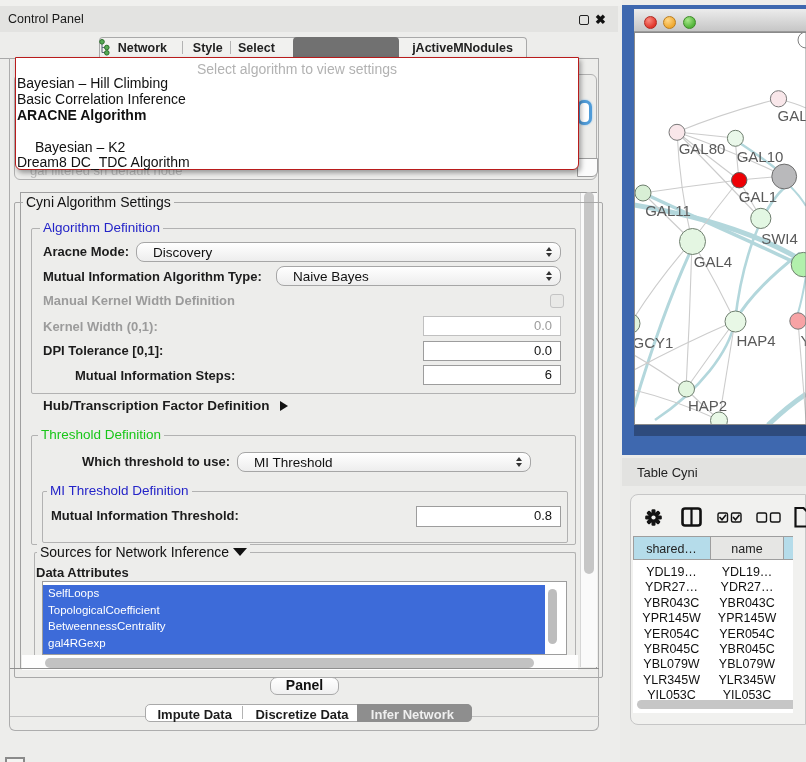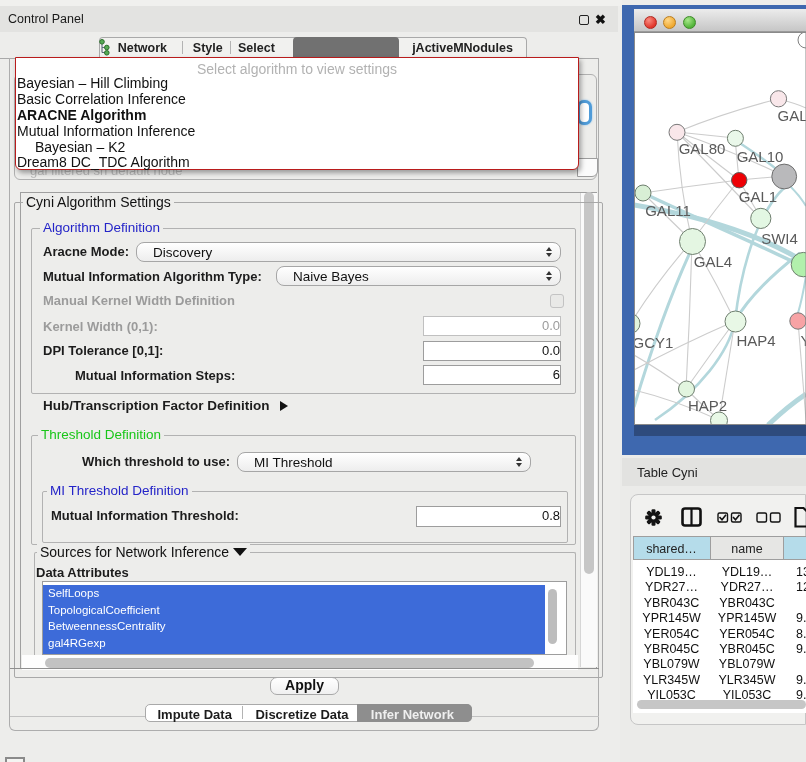--- a/index.html
+++ b/index.html
@@ -9,21 +9,21 @@
 .lbl{position:absolute;font-size:13px;font-weight:bold;color:#1c1c1c;white-space:nowrap;}
 .lbl.dis{color:#9b9b9b;}
 .combo{position:absolute;border:1px solid #a6a6a6;border-radius:8px;
   background:linear-gradient(#ffffff,#ededed);font-size:13.5px;color:#111;
   box-sizing:border-box;white-space:nowrap;}
 .combo .tx{position:absolute;left:16px;top:2px;}
 .arr{position:absolute;right:7px;width:7px;}
 .arr .up{display:block;width:0;height:0;border-left:3.5px solid transparent;border-right:3.5px solid transparent;border-bottom:4.5px solid #333;margin-bottom:2px;}
 .arr .dn{display:block;width:0;height:0;border-left:3.5px solid transparent;border-right:3.5px solid transparent;border-top:4.5px solid #333;}
 .tf{position:absolute;border:1px solid #9d9d9d;background:#fff;font-size:13px;
-  color:#111;text-align:right;box-sizing:border-box;padding-right:0;line-height:18px;}
+  color:#111;text-align:right;box-sizing:border-box;padding-right:8px;line-height:18px;}
 .group{position:absolute;border:1px solid #b2b2b2;border-radius:2px;}
 .gtitle{position:absolute;top:-9px;font-size:13.5px;background:#ededeb;padding:0 3px;white-space:nowrap;}
 .row{position:absolute;left:0;width:173px;height:15.4px;font-size:12.5px;color:#111;}
 .row .c1{position:absolute;left:38.5px;transform:translateX(-50%);}
 .row .c2{position:absolute;left:114px;transform:translateX(-50%);}
 .row .c3{position:absolute;left:163px;}
 .tabt{position:absolute;top:41px;font-size:12.5px;font-weight:bold;color:#222;transform:translateX(-50%);white-space:nowrap;}
 </style>
 </head>
 <body>
@@ -128,38 +128,37 @@
   <div class="abs" style="left:5px;top:21.5px;font-size:11.5px;color:#fff;">TopologicalCoefficient</div>
   <div class="abs" style="left:5px;top:38px;font-size:11.5px;color:#fff;">BetweennessCentrality</div>
   <div class="abs" style="left:5px;top:54.5px;font-size:11.5px;color:#fff;">gal4RGexp</div>
   <div class="abs" style="left:505px;top:7px;width:9px;height:55px;background:#bdbdbd;border-radius:4.5px;"></div>
 </div>
 
 <div class="abs" style="left:22px;top:655px;width:556px;height:15px;background:#fdfdfd;"></div>
 <div class="abs" style="left:45px;top:658px;width:489px;height:10px;background:#c2c2c2;border-radius:5px;"></div>
 <div class="abs" style="left:10px;top:668px;width:589px;height:1px;background:#8f8f8f;"></div>
 
-<div class="abs" style="left:270px;top:677px;width:69px;height:18px;border:1px solid #a9a9a9;border-radius:7px;background:linear-gradient(#ffffff,#f0f0f0);text-align:center;font-size:14px;font-weight:bold;color:#111;line-height:15.5px;box-sizing:border-box;">Apply</div>
+<div class="abs" style="left:270px;top:677px;width:69px;height:18px;border:1px solid #a9a9a9;border-radius:7px;background:linear-gradient(#ffffff,#f0f0f0);text-align:center;font-size:14px;font-weight:bold;color:#111;line-height:15.5px;box-sizing:border-box;">Panel</div>
 
 <div class="abs" style="left:10px;top:716px;width:589px;height:1px;background:#c2c2c2;"></div>
 <div class="abs" style="left:145px;top:704px;width:327px;height:18px;border:1px solid #a9a9a9;border-radius:5px;background:#fff;box-sizing:border-box;"></div>
 <div class="abs" style="left:194.7px;top:707px;font-size:13px;font-weight:bold;color:#1c1c1c;transform:translateX(-50%);white-space:nowrap;">Impute Data</div>
 <div class="abs" style="left:242px;top:706px;width:1px;height:13px;background:#b3b3b3;"></div>
 <div class="abs" style="left:302px;top:707px;font-size:13px;font-weight:bold;color:#1c1c1c;transform:translateX(-50%);white-space:nowrap;">Discretize Data</div>
 <div class="abs" style="left:357px;top:704px;width:115px;height:18px;background:#8e8e8e;border-radius:0 5px 5px 0;"></div>
 <div class="abs" style="left:412.4px;top:707px;font-size:13px;font-weight:bold;color:#efefef;transform:translateX(-50%);white-space:nowrap;">Infer Network</div>
 
 <div class="abs" style="left:5px;top:757px;width:20px;height:12px;border:2px solid #8a8a8a;background:#f4f4f2;box-sizing:border-box;"></div>
 
 <div class="abs" style="left:15px;top:57px;width:564px;height:113px;background:#fff;border:1px solid #b91c1c;border-radius:0 0 6px 6px;box-shadow:2px 3px 5px rgba(0,0,0,0.35);box-sizing:border-box;">
   <div class="abs" style="left:0;top:3px;width:100%;text-align:center;font-size:14px;color:#b2b2b2;">Select algorithm to view settings</div>
   <div class="abs" style="left:1px;top:17px;font-size:14px;color:#111;">Bayesian – Hill Climbing</div>
   <div class="abs" style="left:1px;top:33px;font-size:14px;color:#111;">Basic Correlation Inference</div>
   <div class="abs" style="left:1px;top:49px;font-size:14px;font-weight:bold;color:#111;">ARACNE Algorithm</div>
-  <div class="abs" style="left:1px;top:64.5px;font-size:14px;color:#111;">Mutual Information Inference</div>
   <div class="abs" style="left:1px;top:80.5px;font-size:14px;color:#111;padding-left:18px;">Bayesian – K2</div>
   <div class="abs" style="left:1px;top:96px;font-size:14px;color:#111;">Dream8 DC_TDC Algorithm</div>
 </div>
 
 <div class="abs" style="left:622px;top:5px;width:184px;height:450px;background:#3e68af;"></div>
 <div class="abs" style="left:634px;top:425px;width:172px;height:11px;background:#2e4b7d;"></div>
 
 <div class="abs" style="left:634px;top:9px;width:172px;height:22px;background:linear-gradient(#ececec,#c6c6c6);border-bottom:1px solid #9a9a9a;"></div>
 <div class="abs" style="left:643.5px;top:16px;width:11px;height:11px;border-radius:50%;background:radial-gradient(circle at 35% 30%,#f98b80,#e1372b 70%);border:0.5px solid #b02820;"></div>
 <div class="abs" style="left:663px;top:16px;width:11px;height:11px;border-radius:50%;background:radial-gradient(circle at 35% 30%,#ffd788,#efa930 70%);border:0.5px solid #bb7d1e;"></div>
@@ -269,21 +268,21 @@
     <rect x="127" y="19" width="9.5" height="9" rx="1.5"></rect>
     <rect x="140.5" y="19" width="9.5" height="9" rx="1.5"></rect>
   </g>
   <g fill="none" stroke="#111" stroke-width="1.6">
     <path d="M89.5,23 l2.5,2.8 l4,-5"></path>
     <path d="M103,23 l2.5,2.8 l4,-5"></path>
   </g>
   <path d="M165.5,14 h8 l5,5 v13.5 h-13 z" fill="none" stroke="#111" stroke-width="2.2"></path>
 </svg>
 
-<div class="abs" style="left:633px;top:536px;width:173px;height:177px;background:#fff;overflow:hidden;text-decoration:underline;">
+<div class="abs" style="left:633px;top:536px;width:160px;height:177px;background:#fff;overflow:hidden;text-decoration:underline;">
 
   <div class="abs" style="left:0;top:0;width:77px;height:24px;background:#b5dcea;border:1px solid #9e9e9e;border-right:none;box-sizing:border-box;"></div>
   <div class="abs" style="left:77px;top:0;width:74px;height:24px;background:#e6e6e4;border:1px solid #9e9e9e;box-sizing:border-box;"></div>
   <div class="abs" style="left:151px;top:0;width:22px;height:24px;background:#b5dcea;border-top:1px solid #9e9e9e;border-bottom:1px solid #9e9e9e;box-sizing:border-box;"></div>
   <div class="abs" style="left:0;top:6px;width:77px;text-align:center;font-size:12.5px;color:#222;">shared…</div>
   <div class="abs" style="left:77px;top:6px;width:74px;text-align:center;font-size:12.5px;color:#222;">name</div>
 
   <div class="row" style="top:29px;">
       <span class="c1">YDL19…</span>
       <span class="c2">YDL19…</span>

